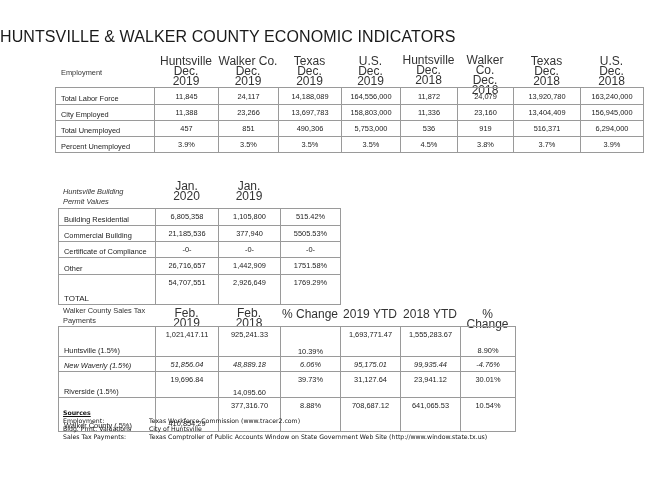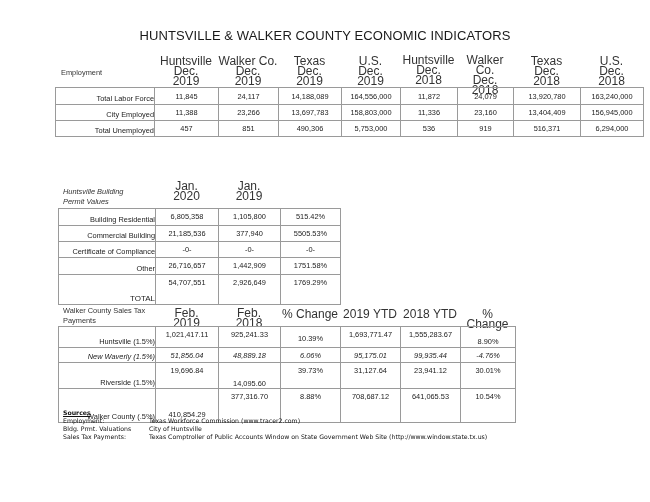--- a/index.html
+++ b/index.html
@@ -1,24 +1,24 @@
 <!DOCTYPE html>
 <html><head>
 <meta charset="utf-8">
 <style>
   html, body { margin: 0; padding: 0; background: #ffffff; }
   body { width: 650px; height: 502px; position: relative; overflow: hidden;
          font-family: "Liberation Sans", sans-serif; color: #1a1a1a; }
   .abs { position: absolute; }
-  .title { left: 0; width: 650px; top: 28px; text-align: center; font-size: 13px; letter-spacing: 0.1px; }
+  .title { left: 0; width: 650px; top: 28px; font-size: 16px; letter-spacing: 0.1px; }
   .hdr { font-size: 12px; text-align: center; line-height: 10px; color: #333; }
   .hdr-left { font-size: 7.4px; line-height: 10px; color: #333; }
   table.grid { position: absolute; border-collapse: collapse; font-size: 7.4px; color: #222; }
   table.grid td { border: 1px solid #9a9a9a; padding: 0; text-align: center; vertical-align: middle; white-space: nowrap; }
-  table.grid td.lbl { text-align: right; padding-left: 5px; vertical-align: bottom; padding-bottom: 1px; }
+  table.grid td.lbl { text-align: left; padding-left: 5px; vertical-align: bottom; padding-bottom: 1px; }
   .sources { font-family: "DejaVu Sans", sans-serif; font-size: 6.2px; color: #111; line-height: 8px; }
   .sources .h { font-weight: bold; text-decoration: underline; }
 </style>
 </head>
 <body>
 
 <div class="abs title">HUNTSVILLE &amp; WALKER COUNTY ECONOMIC INDICATORS</div>
 
 <div class="abs hdr-left" style="left:61px; top:68px;">Employment</div>
 <div id="emp-headers">
@@ -103,20 +103,31 @@
         <td class="lbl">Total Unemployed</td>
         <td>457</td>
         <td>851</td>
         <td>490,306</td>
         <td>5,753,000</td>
         <td>536</td>
         <td>919</td>
         <td>516,371</td>
         <td>6,294,000</td>
       </tr>
+      <tr style="height: 16px;">
+        <td class="lbl">Percent Unemployed</td>
+        <td>3.9%</td>
+        <td>3.5%</td>
+        <td>3.5%</td>
+        <td>3.5%</td>
+        <td>4.5%</td>
+        <td>3.8%</td>
+        <td>3.7%</td>
+        <td>3.9%</td>
+      </tr>
     </tbody>
 </table>
 
 <div class="abs hdr-left" style="left:63px; top:187px;font-style:italic;">
   <div>Huntsville Building</div>
   <div>Permit Values</div>
 </div>
 <div id="permit-headers">
     <div class="abs hdr" style="left: 155px; width: 63px; top: 181px;">
       <div>Jan.</div>
@@ -202,21 +213,21 @@
       <col style="width:60px">
       <col style="width:60px">
       <col style="width:60px">
       <col style="width:55px">
   </colgroup>
   <tbody>
       <tr style="height: 21px;">
         <td class="lbl">Huntsville (1.5%)</td>
         <td style="vertical-align: top; padding-top: 3px;">1,021,417.11</td>
         <td style="vertical-align: top; padding-top: 3px;">925,241.33</td>
-        <td style="vertical-align: top; padding-top: 7px;">10.39%</td>
+        <td style="vertical-align: top; padding-top: 20px;">10.39%</td>
         <td style="vertical-align: top; padding-top: 3px;">1,693,771.47</td>
         <td style="vertical-align: top; padding-top: 3px;">1,555,283.67</td>
         <td style="vertical-align: bottom; padding-bottom: 1px;">8.90%</td>
       </tr>
       <tr style="height: 15px; font-style: italic;">
         <td class="lbl">New Waverly (1.5%)</td>
         <td style="vertical-align: top; padding-top: 3px;">51,856.04</td>
         <td style="vertical-align: top; padding-top: 3px;">48,889.18</td>
         <td style="vertical-align: top; padding-top: 3px;">6.06%</td>
         <td style="vertical-align: top; padding-top: 3px;">95,175.01</td>

